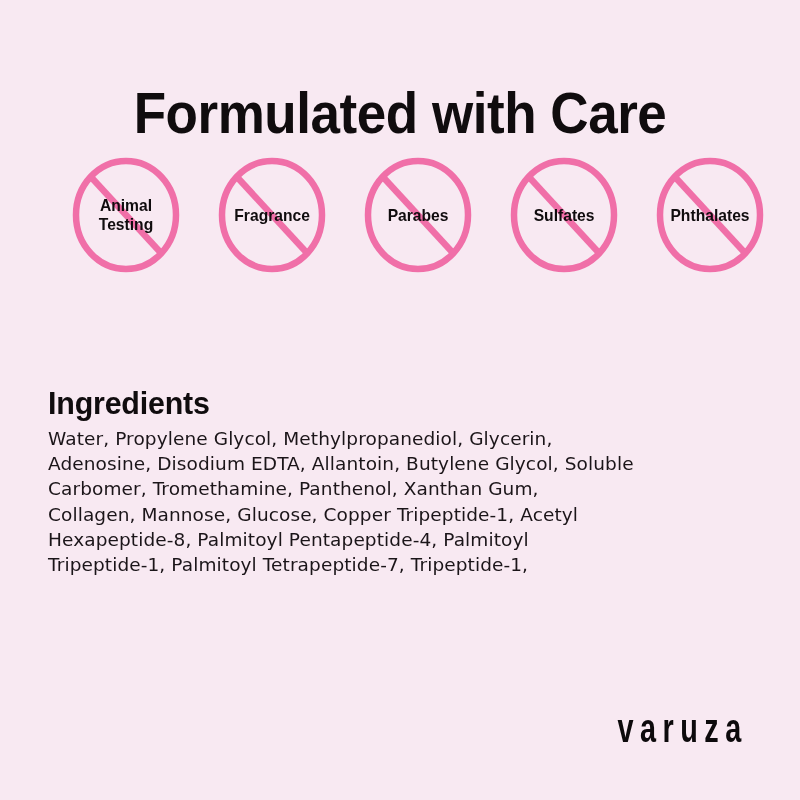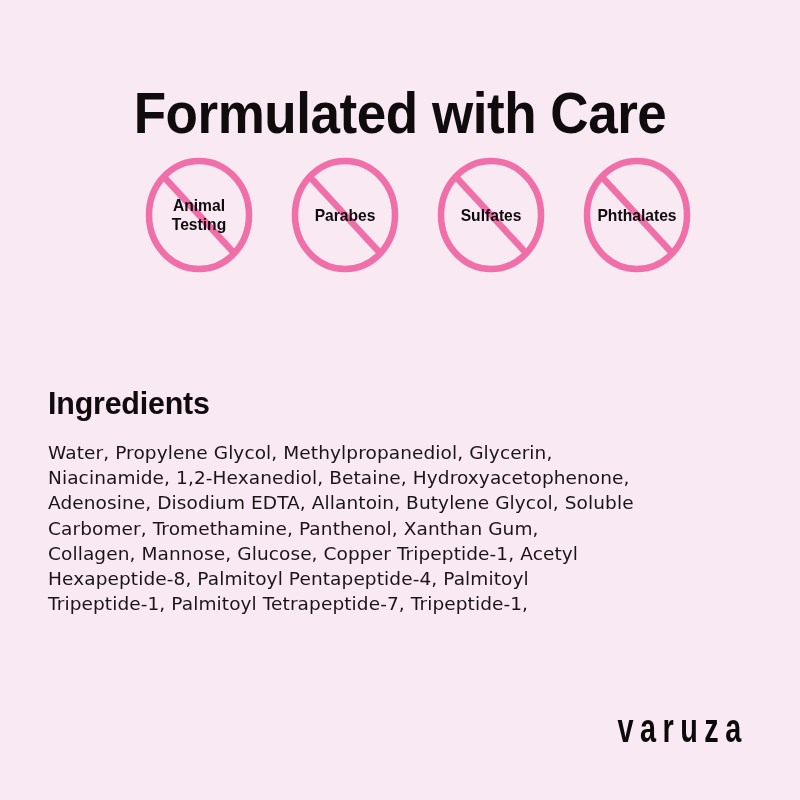--- a/index.html
+++ b/index.html
@@ -97,21 +97,21 @@
     font-size: 32px;
     line-height: 38px;
     letter-spacing: -0.2px;
     color: #100c0e;
     transform: scaleX(0.95);
     transform-origin: left top;
   }
 
   .ingredients-body {
     position: absolute;
-    top: 440px;
+    top: 426px;
     left: 48px;
     width: 716px;
     font-family: "DejaVu Sans", sans-serif;
     font-size: 18.5px;
     line-height: 25.2px;
     color: #1b1519;
     letter-spacing: 0.1px;
   }
   .ingredients-body p {
     margin: 0;
@@ -146,20 +146,27 @@
           <ellipse cx="56" cy="60" rx="50" ry="54" fill="none" stroke="#f06fa8" stroke-width="6.5"></ellipse>
           <line x1="21" y1="22" x2="91" y2="98" stroke="#f06fa8" stroke-width="6.5" stroke-linecap="butt"></line>
         </svg>
         <span class="badge-label two-line">Animal Testing</span>
       </div>
       <div class="badge">
         <svg viewBox="0 0 112 120">
           <ellipse cx="56" cy="60" rx="50" ry="54" fill="none" stroke="#f06fa8" stroke-width="6.5"></ellipse>
           <line x1="21" y1="22" x2="91" y2="98" stroke="#f06fa8" stroke-width="6.5" stroke-linecap="butt"></line>
         </svg>
+        <span class="badge-label">Fragrance</span>
+      </div>
+      <div class="badge">
+        <svg viewBox="0 0 112 120">
+          <ellipse cx="56" cy="60" rx="50" ry="54" fill="none" stroke="#f06fa8" stroke-width="6.5"></ellipse>
+          <line x1="21" y1="22" x2="91" y2="98" stroke="#f06fa8" stroke-width="6.5" stroke-linecap="butt"></line>
+        </svg>
         <span class="badge-label">Parabes</span>
       </div>
       <div class="badge">
         <svg viewBox="0 0 112 120">
           <ellipse cx="56" cy="60" rx="50" ry="54" fill="none" stroke="#f06fa8" stroke-width="6.5"></ellipse>
           <line x1="21" y1="22" x2="91" y2="98" stroke="#f06fa8" stroke-width="6.5" stroke-linecap="butt"></line>
         </svg>
         <span class="badge-label">Sulfates</span>
       </div>
       <div class="badge">
@@ -168,21 +175,20 @@
           <line x1="21" y1="22" x2="91" y2="98" stroke="#f06fa8" stroke-width="6.5" stroke-linecap="butt"></line>
         </svg>
         <span class="badge-label">Phthalates</span>
       </div>
     </div>
 
   <h2 class="section-heading">Ingredients</h2>
 
   <div class="ingredients-body">
       <p>Water, Propylene Glycol, Methylpropanediol, Glycerin,</p>
-      <p>Niacinamide, 1,2-Hexanediol, Betaine, Hydroxyacetophenone,</p>
       <p>Adenosine, Disodium EDTA, Allantoin, Butylene Glycol, Soluble</p>
       <p>Carbomer, Tromethamine, Panthenol, Xanthan Gum,</p>
       <p>Collagen, Mannose, Glucose, Copper Tripeptide-1, Acetyl</p>
       <p>Hexapeptide-8, Palmitoyl Pentapeptide-4, Palmitoyl</p>
       <p>Tripeptide-1, Palmitoyl Tetrapeptide-7, Tripeptide-1,</p>
     </div>
 
   <div class="brand">varuza</div>
 
 </div>

